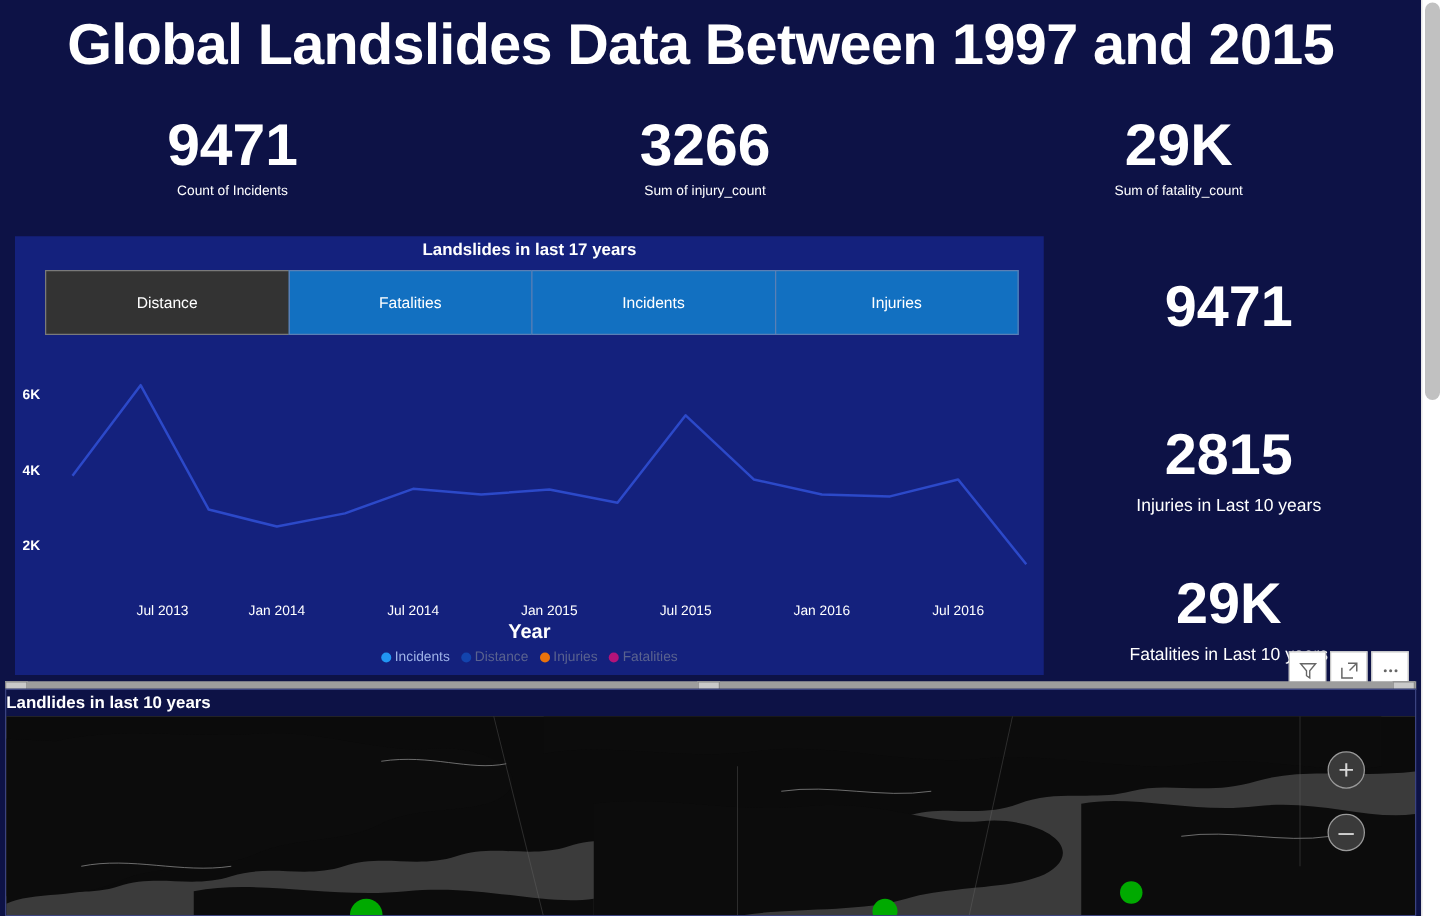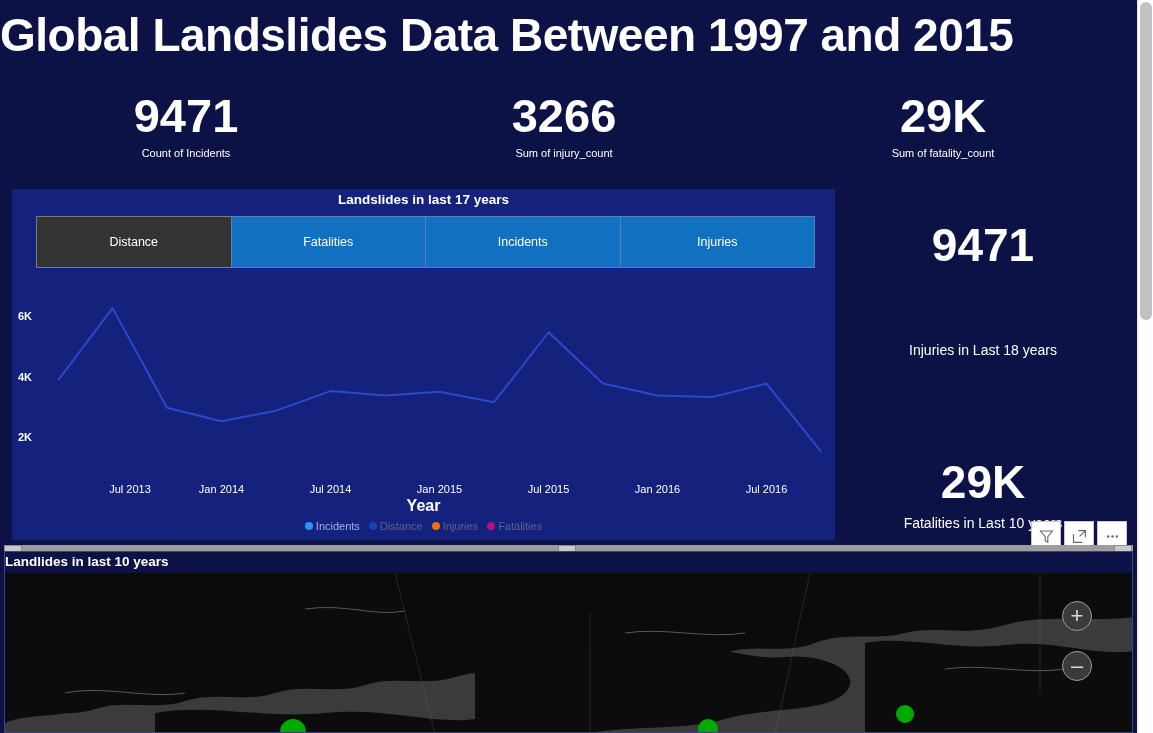--- a/index.html
+++ b/index.html
@@ -20,20 +20,21 @@
     height: 733px;
     background: #0D1246;
     overflow: hidden;
   }
 
   
   #page-title {
     position: absolute;
     left: 0; top: 8px;
     width: 1121px;
+    text-align: center;
     color: #ffffff;
     font-size: 46px;
     font-weight: bold;
     letter-spacing: -0.5px;
     white-space: nowrap;
   }
 
   
   .kpi-top {
     position: absolute;
@@ -295,21 +296,22 @@
   </div>
   <div class="kpi-top" id="kpi-top-2">
     <div class="kpi-value">29K</div>
     <div class="kpi-label">Sum of fatality_count</div>
   </div>
 
   <div class="kpi-right" id="kpi-right-0">
     <div class="kpi-value">9471</div>
   </div>
   <div class="kpi-right" id="kpi-right-1">
-    <div class="kpi-label">Injuries in Last 18 years</div>
+    <div class="kpi-value">2815</div>
+    <div class="kpi-label">Injuries in Last 10 years</div>
   </div>
   <div class="kpi-right" id="kpi-right-2">
     <div class="kpi-value">29K</div>
     <div class="kpi-label">Fatalities in Last 10 years</div>
   </div>
 
   <div id="chart-panel">
     <div id="chart-title">Landslides in last 17 years</div>
 
     <div id="tab-strip">

